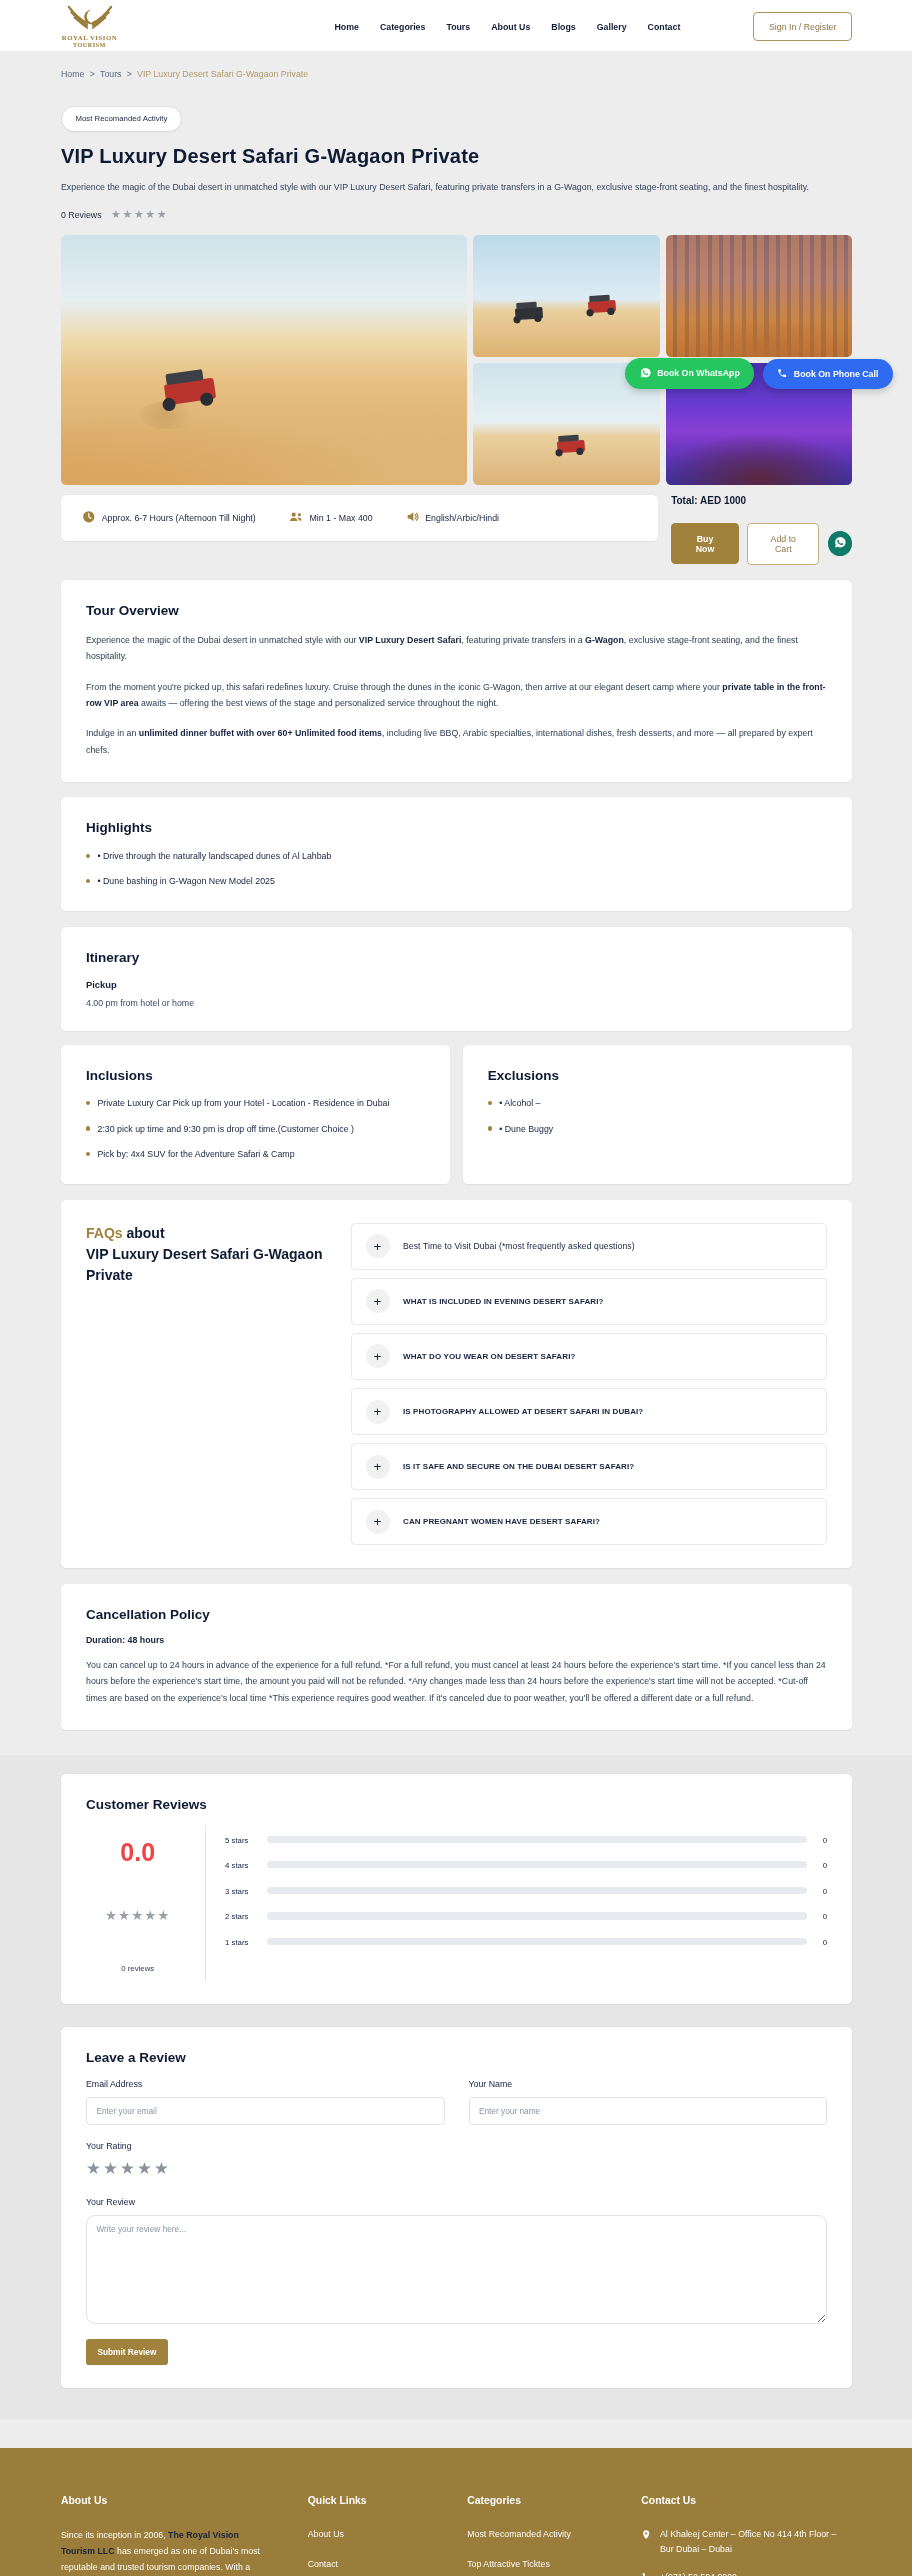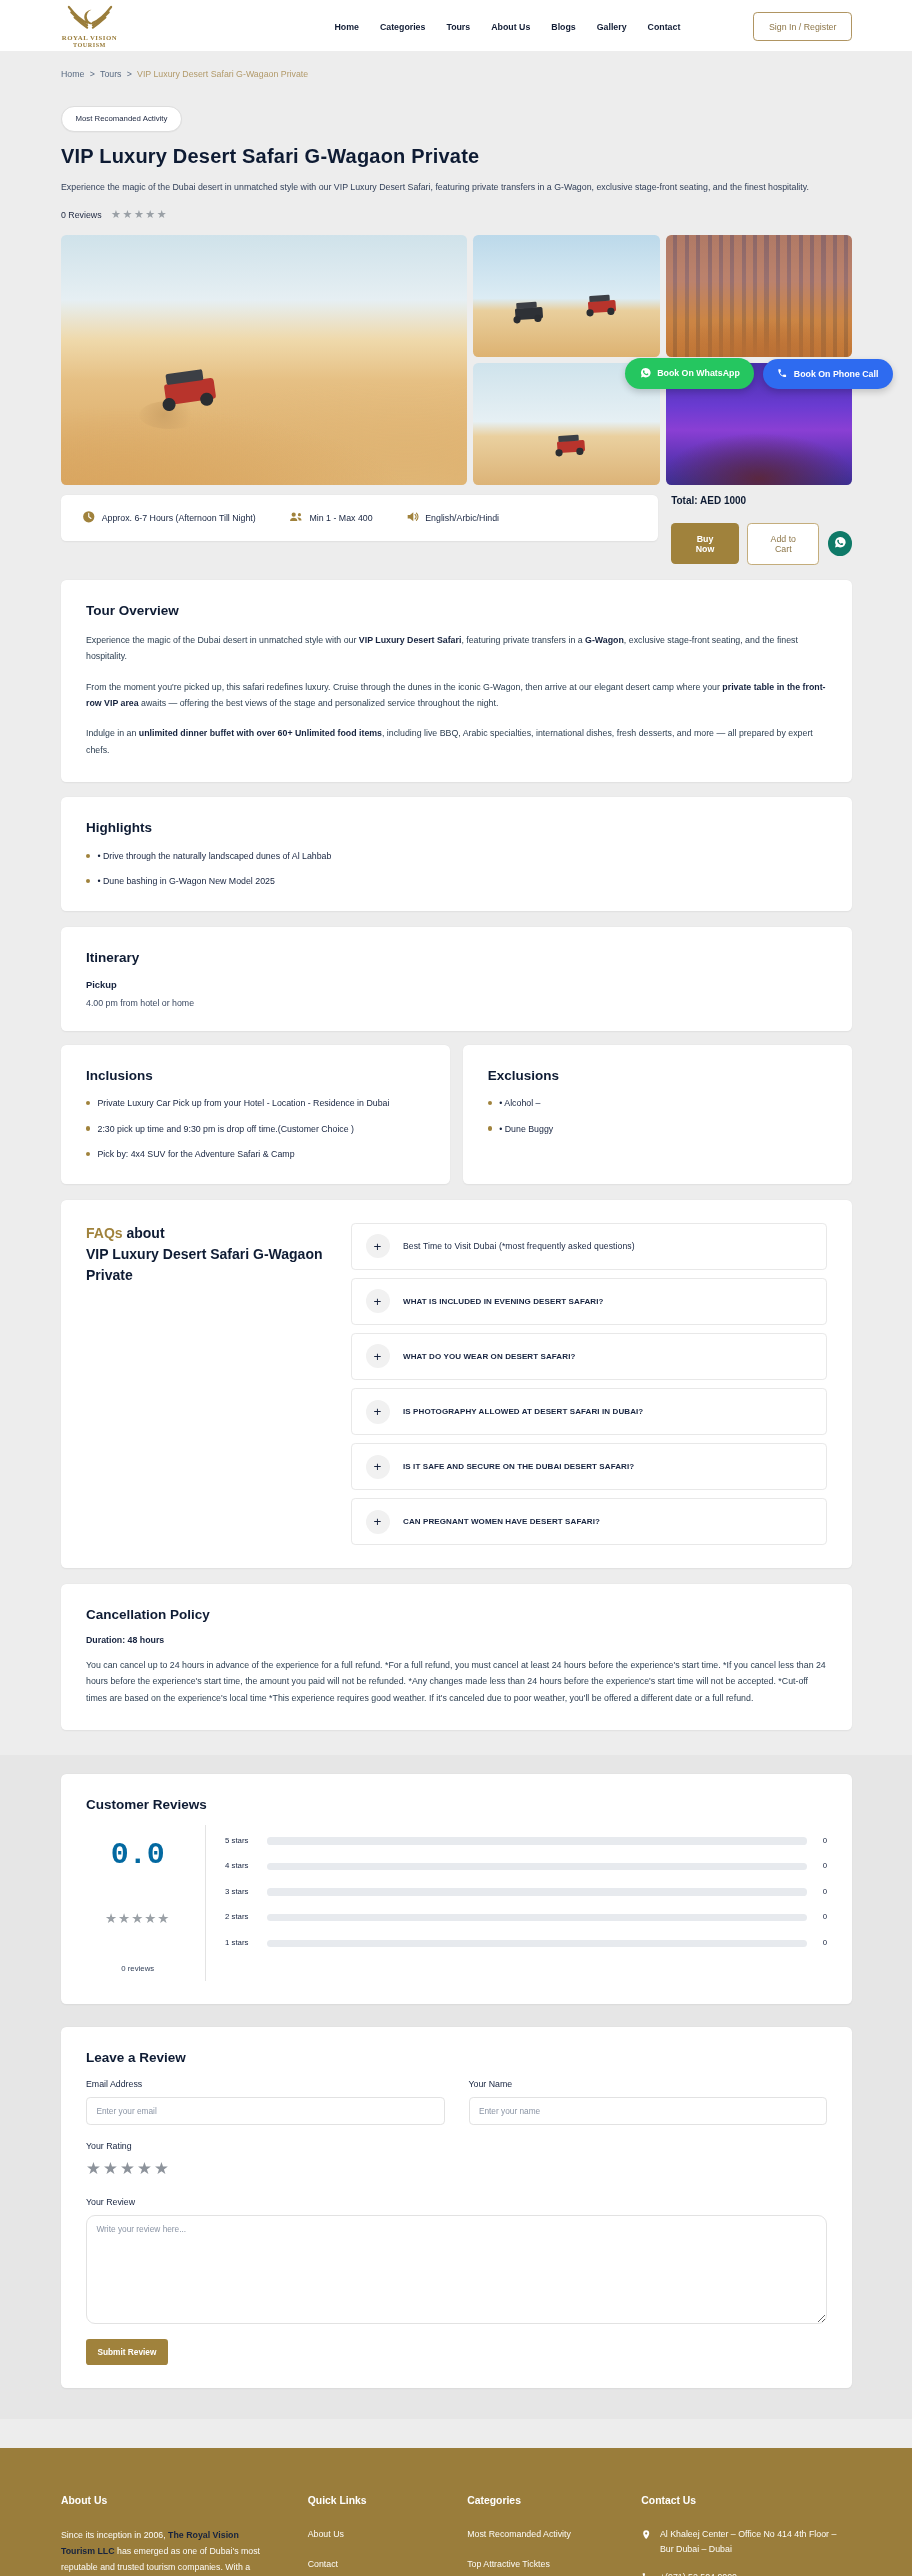--- a/index.html
+++ b/index.html
@@ -97,25 +97,25 @@
   .plus { flex:0 0 24px; width:24px; height:24px; border-radius:50%; background:#f1f1f1; color:#16233f; font-size:13.5px; display:flex; align-items:center; justify-content:center; cursor:pointer; }
   .faq-q { font-size:8px; font-weight:bold; color:#16233f; letter-spacing:0.1px; }
   .faq-q.first { font-size:8.6px; font-weight:normal; }
 
   .duration-line { font-size:8.8px; font-weight:bold; color:#16233f; margin-bottom:11.4px; }
 
   
   .band { background:#e6e6e6; margin-top:25px; padding:19px 0 31px; }
   .score-grid { display:grid; grid-template-columns:120px 1fr; }
   .score-left { text-align:center; padding-right:15.6px; border-right:0.5px solid #e3e3e3; display:flex; flex-direction:column; justify-content:space-between; height:156px; padding-top:12.5px; padding-bottom:8.3px; }
-  .score-num { font-size:30px; font-weight:bold; color:#0369a1;font-family:Liberation Mono, monospace; }
+  .score-num { font-size:25px; font-weight:bold; color:#ef4444; }
   .score-stars { color:#9aa0a6; font-size:13.5px; letter-spacing:1px; }
   .score-total { font-size:7.8px; color:#33415a; }
   .dist { padding:10.4px 0 0 19px; display:flex; flex-direction:column; gap:16.6px; }
-  .dist-row { display:flex; align-items:flex-end; gap:9.4px; }
+  .dist-row { display:flex; align-items:flex-start; gap:9.4px; }
   .dist-label { width:33px; font-size:7.8px; color:#16233f; }
   .bar { flex:1; height:7.3px; background:#e7eaee; border-radius:3.6px; overflow:hidden; }
   .bar-fill { height:100%; background:#a0823c; }
   .dist-count { width:10.4px; text-align:right; font-size:7.8px; color:#16233f; }
 
   
   .form-grid { display:grid; grid-template-columns:1fr 1fr; gap:24px; margin-bottom:15.6px; }
   label.f-label { display:block; font-size:8.8px; color:#16233f; margin-bottom:8.3px; }
   input.f-input { width:100%; height:28px; border:0.5px solid #e2e2e2; border-radius:4.2px; padding:0 9.4px; font-size:8.3px; font-family:inherit; color:#16233f; }
   input.f-input::placeholder, textarea.f-area::placeholder { color:#8b95a5; }

